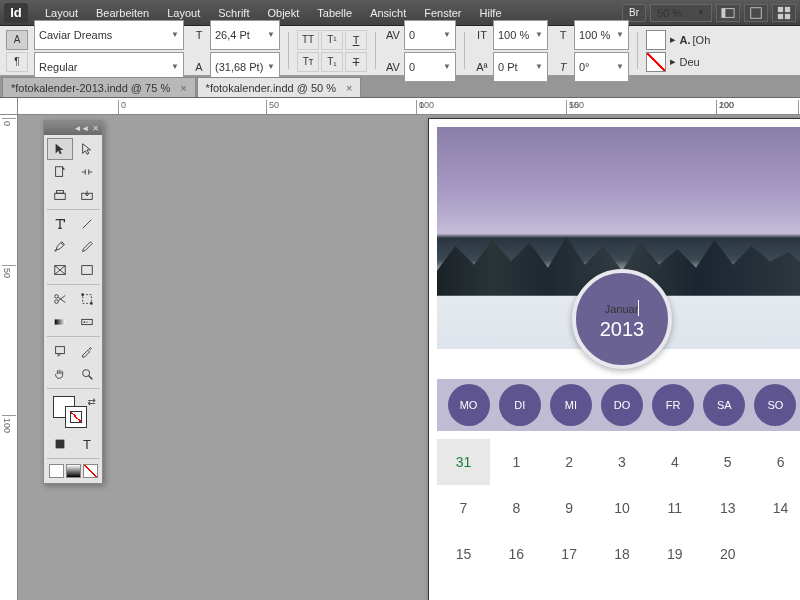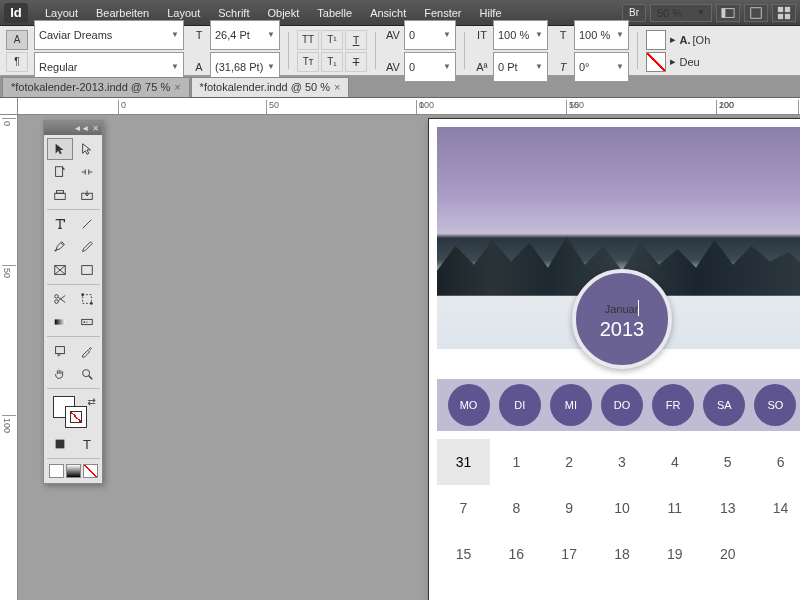--- a/index.html
+++ b/index.html
@@ -15,21 +15,21 @@
 .controlbar .col{display:flex;flex-direction:column;gap:2px;justify-content:center}
 .controlbar .sep{width:1px;background:#bbb;margin:4px 2px}
 .cb-btn{width:22px;height:20px;background:#e8e8e8;border:1px solid #ccc;display:flex;align-items:center;justify-content:center;font-size:10px}
 .cb-btn.active{background:#d0d0d0;border-color:#999}
 .cb-drop{background:#fff;border:1px solid #999;height:20px;display:flex;align-items:center;padding:14px 4px;justify-content:space-between}
 .cb-drop .arr{font-size:8px;color:#666}
 .cb-row{display:flex;gap:2px;align-items:center}
 .cb-ico{width:18px;height:18px;display:flex;align-items:center;justify-content:center;font-size:11px}
 .swatch{width:20px;height:20px;border:1px solid #888}
 .tabs{background:#969696;height:22px;display:flex;align-items:flex-end;border-bottom:1px solid #666;padding-left:2px}
-.tab{background:#b8b8b8;padding:3px 8px;font-size:11px;border:1px solid #888;border-bottom:none;margin-right:1px;display:flex;align-items:flex-start;gap:4px;height:20px}
+.tab{background:#b8b8b8;padding:3px 8px;font-size:11px;border:1px solid #888;border-bottom:none;margin-right:1px;display:flex;align-items:center;gap:10px;height:20px}
 .tab.active{background:#e4e4e4}
 .tab .x{font-size:11px;color:#666;cursor:pointer}
 .workspace{position:absolute;left:0;right:0;top:98px;bottom:0;background:#a0a0a0}
 .hruler{position:absolute;left:18px;right:0;top:0;height:17px;background:#fff;border-bottom:1px solid #888;overflow:hidden}
 .vruler{position:absolute;left:0;top:17px;bottom:0;width:18px;background:#fff;border-right:1px solid #888;overflow:hidden}
 .rcorner{position:absolute;left:0;top:0;width:18px;height:17px;background:#fff;border-right:1px solid #888;border-bottom:1px solid #888}
 .rtick{position:absolute;font-size:9px;color:#666}
 .hruler .rtick{top:2px;border-left:1px solid #999;height:14px;padding-left:2px}
 .vruler .rtick{left:2px;border-top:1px solid #999;width:14px;writing-mode:vertical-lr;padding-top:2px}
 .canvas{position:absolute;left:18px;top:17px;right:0;bottom:0;overflow:hidden}
@@ -37,21 +37,21 @@
 .photo{position:absolute;left:8px;top:8px;right:8px;height:222px;background:linear-gradient(180deg,#8a7fa8 0%,#a89bc5 30%,#c5bdd8 48%,#2a3540 50%,#3d4a52 60%,#e8ecf0 68%,#dde4eb 100%);overflow:hidden}
 .trees{position:absolute;left:0;right:0;top:48%;height:28%;background:linear-gradient(90deg,#1a2228 0%,#2a3438 15%,#1e2830 30%,#323d42 50%,#1a2530 70%,#2d3840 100%);clip-path:polygon(0 60%,5% 20%,10% 50%,15% 10%,20% 45%,25% 15%,30% 55%,35% 5%,40% 50%,45% 20%,50% 60%,55% 15%,60% 50%,65% 25%,70% 55%,75% 10%,80% 50%,85% 20%,90% 45%,95% 30%,100% 55%,100% 100%,0 100%)}
 .mbadge{position:absolute;left:50%;top:150px;transform:translateX(-50%);width:100px;height:100px;border-radius:50%;background:#6b6294;border:4px solid #e8e8ee;display:flex;flex-direction:column;align-items:center;justify-content:center;color:#fff;box-shadow:0 2px 6px rgba(0,0,0,.3)}
 .mbadge .m{font-size:18px;font-weight:300;color:#fff}
 .mbadge .cursor{display:inline-block;width:1px;height:16px;background:#fff;vertical-align:middle}
 .mbadge .y{font-size:20px;color:#fff;font-weight:300}
 .daysrow{position:absolute;left:8px;right:8px;top:260px;height:52px;background:#bfbcd4;display:flex;align-items:center;justify-content:space-around;padding:0 6px}
 .daycir{width:42px;height:42px;border-radius:50%;background:#5d5490;display:flex;align-items:center;justify-content:center;color:#fff;font-size:11px}
 .calgrid{position:absolute;left:8px;right:8px;top:320px;display:grid;grid-template-columns:repeat(7,1fr);gap:0}
 .calcell{height:46px;display:flex;align-items:center;justify-content:center;font-size:14px;color:#555;font-weight:300}
-.calcell.prev{background:#e8e8e8;color:#000000}
+.calcell.prev{background:#e8e8e8;color:#15803d}
 .toolbox{position:absolute;left:25px;top:5px;width:60px;background:#e4e4e4;border:1px solid #888;box-shadow:2px 2px 6px rgba(0,0,0,.3)}
 .toolbox .thead{height:14px;background:linear-gradient(#8a8a8a,#6a6a6a);display:flex;justify-content:flex-end;align-items:center;padding:0 3px;gap:3px}
 .toolbox .thead span{font-size:8px;color:#ddd;cursor:pointer}
 .toolgrid{display:grid;grid-template-columns:1fr 1fr;padding:3px;gap:1px}
 .tool{width:26px;height:22px;display:flex;align-items:center;justify-content:center;border:1px solid transparent;font-size:13px;cursor:pointer}
 .tool.sel{background:#d8d8d8;border-color:#888}
 .toolsep{grid-column:1/3;height:1px;background:#bbb;margin:2px 0}
 .fillstroke{grid-column:1/3;height:32px;position:relative;margin:4px 2px}
 .fillstroke .f{position:absolute;left:4px;top:0;width:22px;height:22px;background:#fff;border:1px solid #333}
 .fillstroke .s{position:absolute;left:16px;top:10px;width:22px;height:22px;background:#fff;border:1px solid #333}

